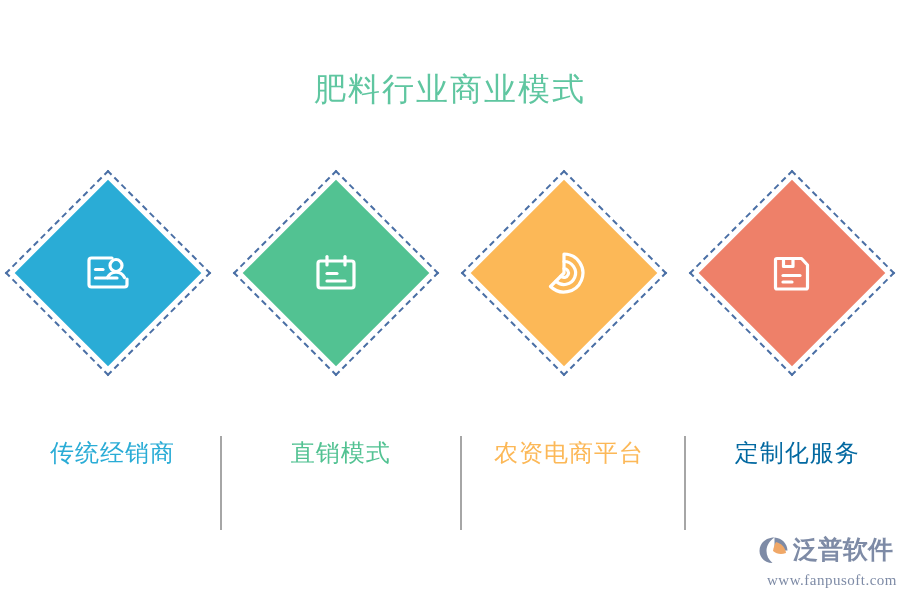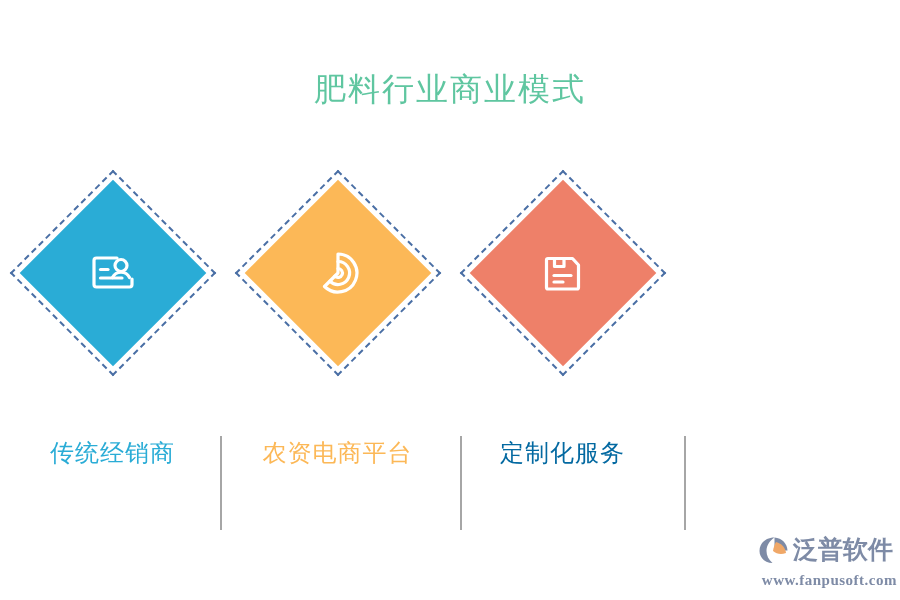--- a/index.html
+++ b/index.html
@@ -39,20 +39,21 @@
 
   
   .columns {
     position: absolute;
     top: 160px;
     left: 0;
     width: 900px;
     height: 400px;
     display: flex;
     flex-direction: row;
+    gap: 13px;
   }
   .column {
     position: relative;
     width: 225px;
     height: 400px;
   }
 
   
   .diamond-wrap {
     position: absolute;
@@ -161,21 +162,21 @@
     font-weight: bold;
     color: #7E8BA6;
     letter-spacing: 0px;
     margin-left: 2px;
     white-space: nowrap;
   }
   .wm-url {
     font-family: "Liberation Serif", "DejaVu Serif", serif;
     font-size: 15px;
     line-height: 20px;
-    font-weight: bold;
+    font-weight: normal;
     color: #7E8BA6;
     letter-spacing: 0.5px;
     text-align: right;
     width: 140px;
     white-space: nowrap;
   }
 </style>
 </head>
 <body>
 
@@ -195,20 +196,36 @@
             <line x1="13.5" y1="22.5" x2="21" y2="22.5"></line>
             <line x1="13.5" y1="31" x2="35" y2="31"></line>
             <circle cx="34" cy="18.5" r="6"></circle>
             <path d="M25.5 30.5 a9.5 9.5 0 0 1 17 0"></path>
           </svg>
         </div>
       </div>
       <div class="label" id="label-0" style="color: rgb(42, 172, 214);">传统经销商</div>
     </div>
 
+    <div class="column">
+      <div class="diamond-wrap">
+        <div class="diamond-dash" style="border-color: rgb(74, 111, 165);"></div>
+        <div class="diamond-fill" id="fill-1" style="background: rgb(82, 194, 146);"></div>
+        <div class="diamond-icon">
+          <svg viewBox="0 0 52 52" fill="none" stroke="#ffffff" stroke-width="3.2" stroke-linecap="round" stroke-linejoin="round">
+            <rect x="8" y="14" width="36" height="27" rx="2.5"></rect>
+            <line x1="17" y1="9.5" x2="17" y2="18"></line>
+            <line x1="35" y1="9.5" x2="35" y2="18"></line>
+            <line x1="17" y1="26.5" x2="27" y2="26.5"></line>
+            <line x1="17" y1="34" x2="35" y2="34"></line>
+          </svg>
+        </div>
+      </div>
+      <div class="label" id="label-1" style="color: rgb(82, 194, 146);">直销模式</div>
+    </div>
 
     <div class="column">
       <div class="diamond-wrap">
         <div class="diamond-dash" style="border-color: rgb(74, 111, 165);"></div>
         <div class="diamond-fill" id="fill-2" style="background: rgb(252, 184, 87);"></div>
         <div class="diamond-icon">
           <svg viewBox="0 0 52 52" fill="none" stroke="#ffffff" stroke-width="3.2" stroke-linecap="round" stroke-linejoin="round">
             <path d="M26 7 A19 19 0 1 1 12.5 39.5 L26 26 Z"></path>
             <path d="M26 14.5 A11.5 11.5 0 1 1 17.9 34.1"></path>
             <path d="M26 21.5 A4.5 4.5 0 1 1 22.8 29.2"></path>

